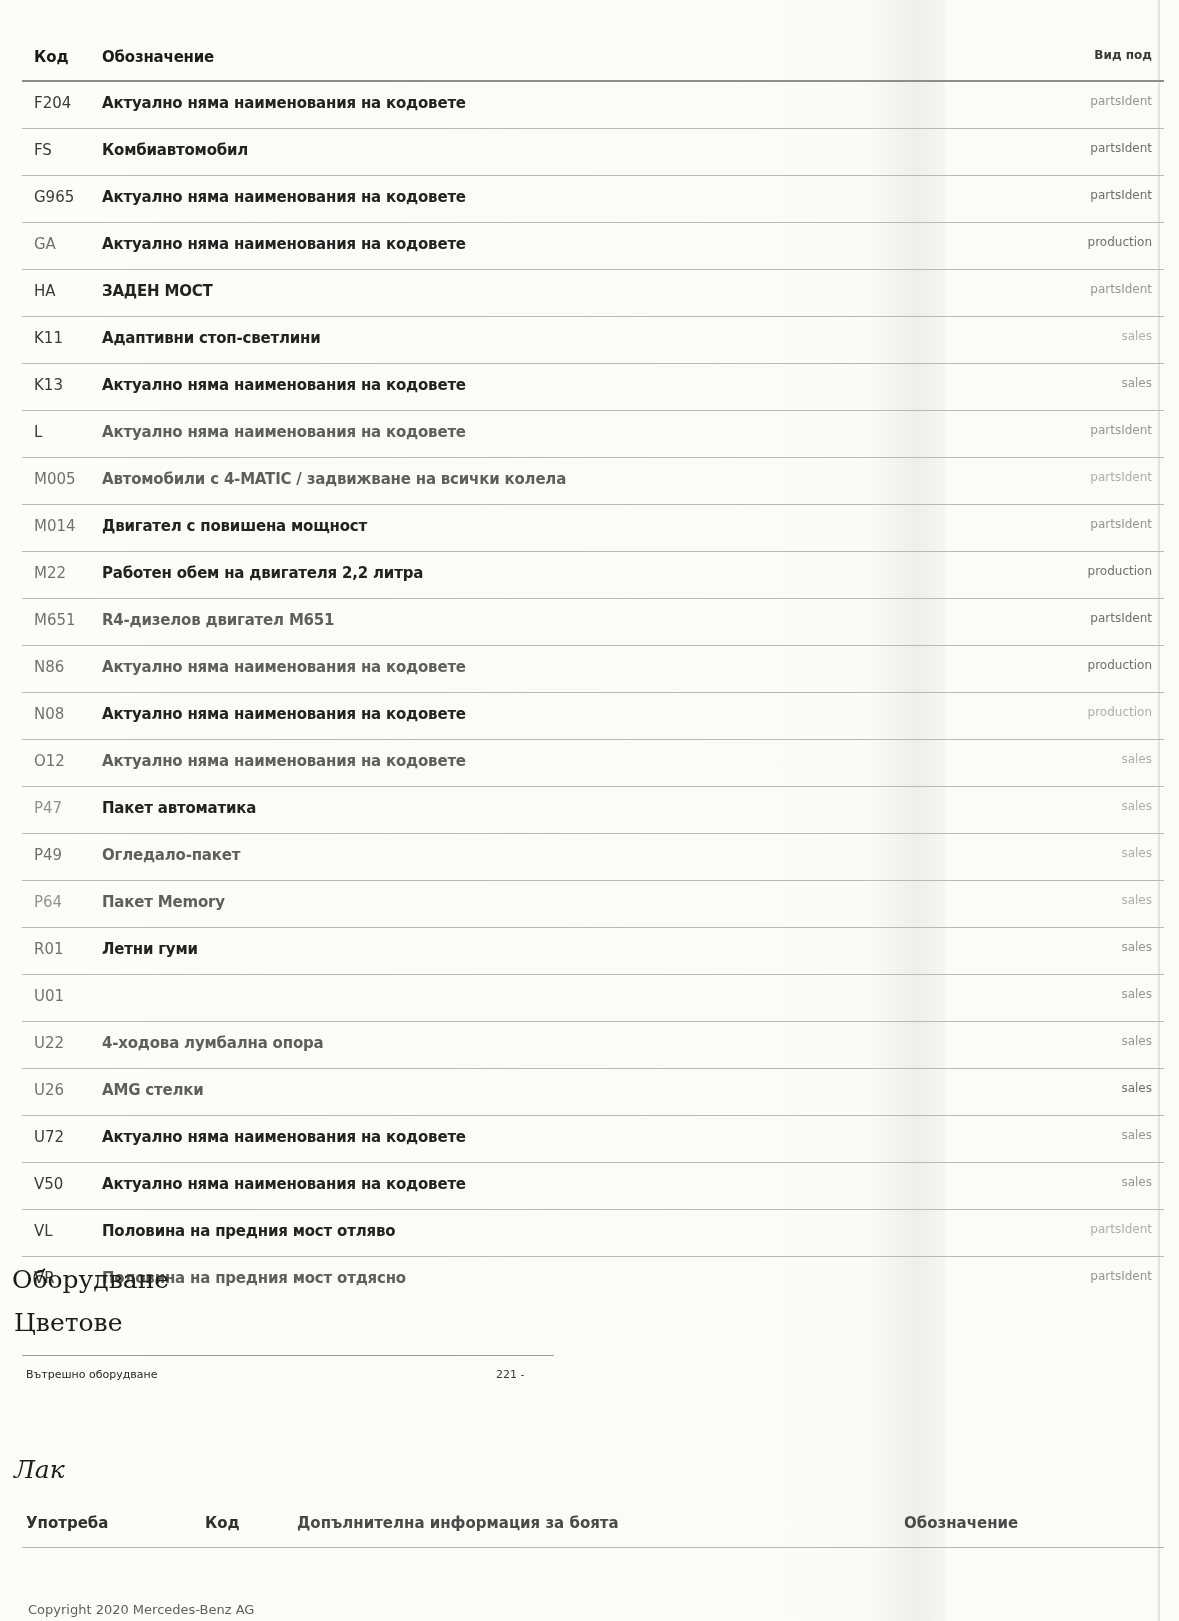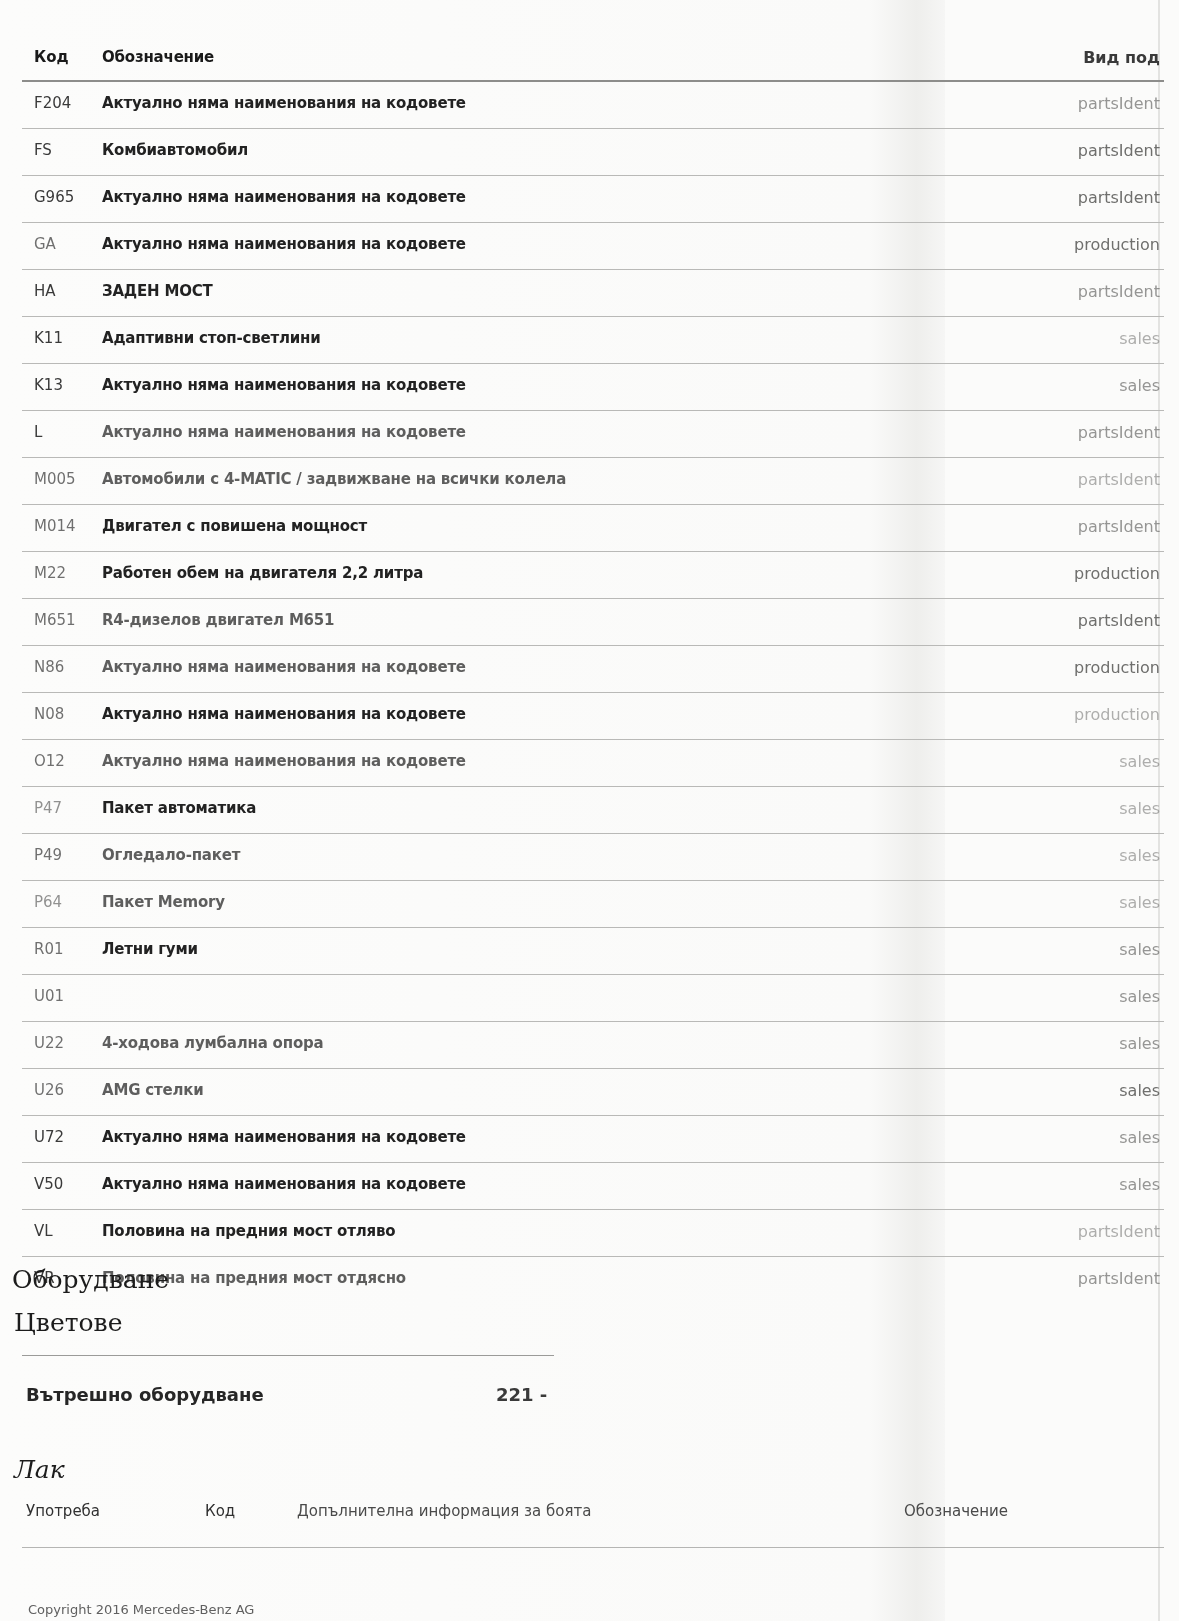--- a/index.html
+++ b/index.html
@@ -41,21 +41,21 @@
     .row.header { height: 46px; border-bottom: 2px solid #8d8d8b; }
     .row:last-child { border-bottom: none; }
     .cell {
       position: absolute;
       top: 12px;
       font-size: 15px;
       white-space: nowrap;
     }
     .cell.code { left: 12px; width: 70px; color: #3a3a3a; }
     .cell.desc { left: 80px; color: #222; font-weight: bold; letter-spacing: -0.2px; }
-    .cell.kind { right: 4px; color: #6f6f6d; font-size: 16px; }
+    .cell.kind { right: 12px; color: #6f6f6d; font-size: 12px; }
     .row.header .cell { font-weight: bold; color: #1a1a1a; }
     .row.header .cell.kind { color: #3a3a3a; }
 
     .faded { opacity: 0.72; }
     .faded2 { opacity: 0.55; }
     .upper { font-weight: normal; }
 
     
     .section-heading {
       position: absolute;
@@ -77,42 +77,41 @@
     }
     .crow {
       position: relative;
       height: 46px;
       border-bottom: 1.5px solid #b5b5b3;
     }
     .crow:last-child { border-bottom: none; }
     .ccell {
       position: absolute;
       top: 12px;
-      font-size: 18px;
-      white-space: nowrap;
-      font-weight: bold;
+      font-size: 11px;
+      white-space: nowrap;
+      font-weight: normal;
       color: #262626;
-      margin-top: 16px;
     }
     .ccell.label { left: 4px; }
     .ccell.val { left: 474px; color: #3a3a3a; }
 
     
     .paint-table {
       position: absolute;
       left: 22px; top: 1500px;
       width: 1142px;
       height: 48px;
       border-bottom: 1.5px solid #b5b5b3;
     }
     .pcell {
       position: absolute;
-      top: 2px;
+      top: 14px;
       font-size: 15px;
-      font-weight: normal;
+      font-weight: bold;
       color: #303030;
       white-space: nowrap;
     }
     .p-usage { left: 4px; }
     .p-code { left: 183px; }
     .p-info { left: 275px; color: #4a4a4a; }
     .p-desc { left: 882px; color: #4a4a4a; }
 
     
     .footer {
@@ -280,14 +279,14 @@
 
   <div class="section-heading h-lak">Лак</div>
 
   <div class="paint-table">
     <span class="pcell p-usage">Употреба</span>
     <span class="pcell p-code">Код</span>
     <span class="pcell p-info">Допълнителна информация за боята</span>
     <span class="pcell p-desc">Обозначение</span>
   </div>
 
-  <div class="footer">Copyright 2016 Mercedes-Benz AG</div>
+  <div class="footer">Copyright 2020 Mercedes-Benz AG</div>
 </div>
 
 </body></html>

